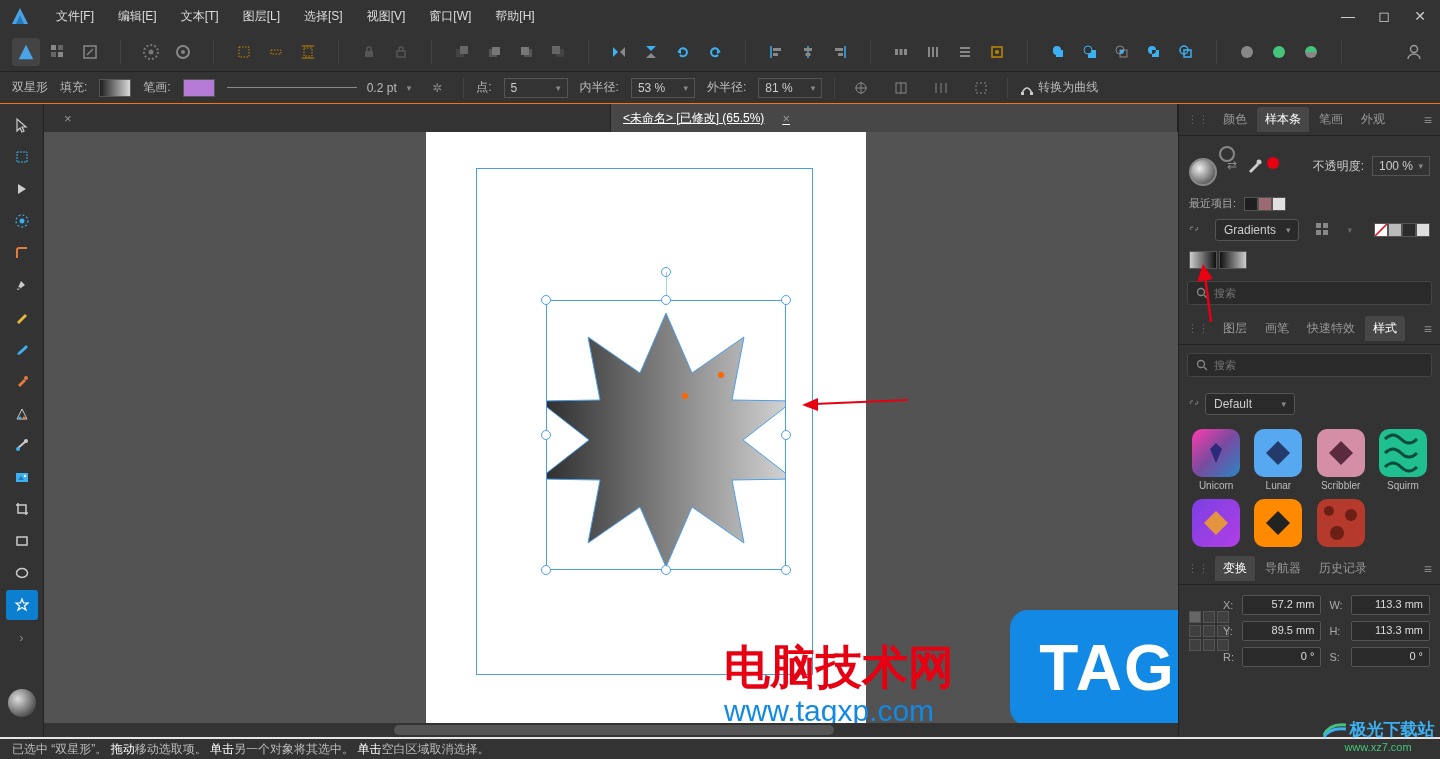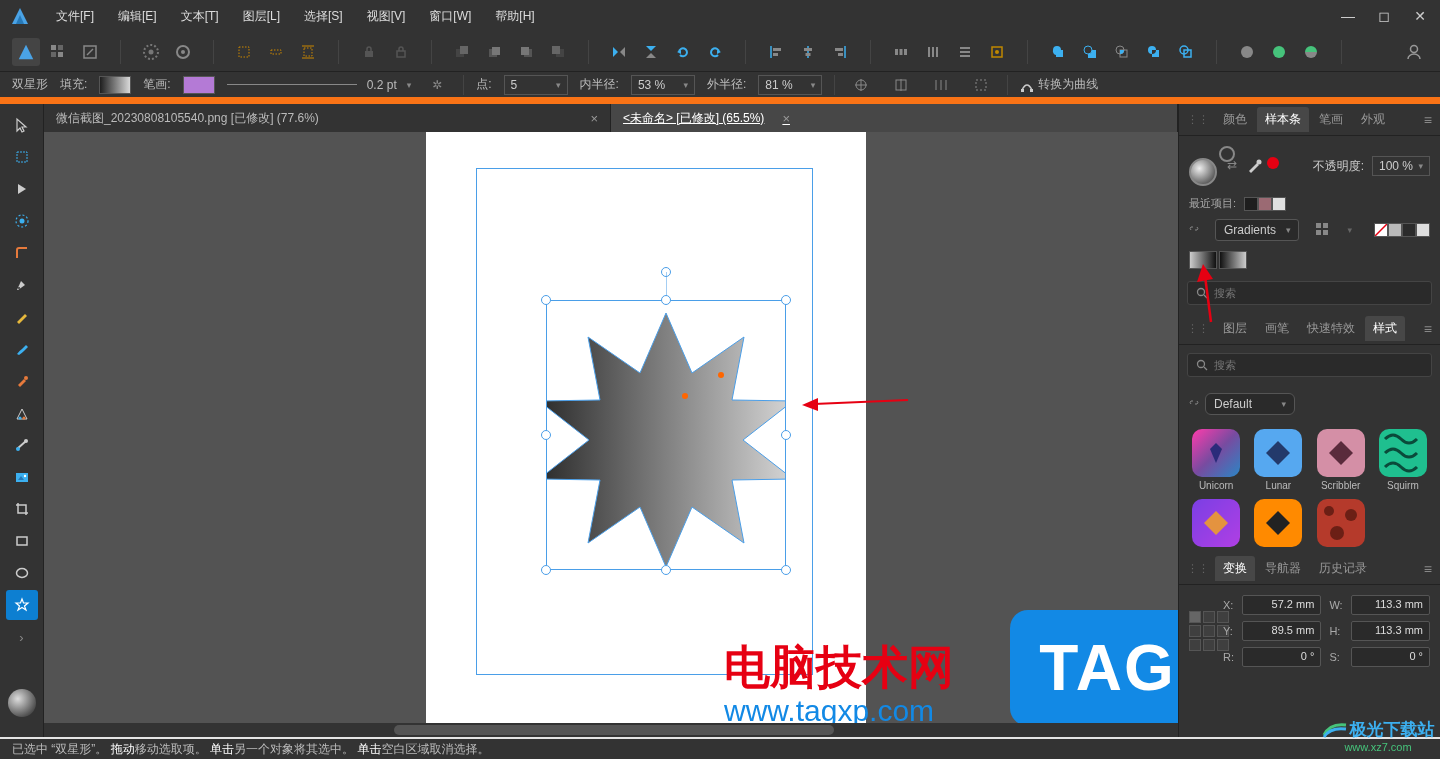--- a/index.html
+++ b/index.html
@@ -8,21 +8,21 @@
 .app-logo { width: 24px; height: 24px; margin: 0 12px 0 4px; display: flex; align-items: center; justify-content: center; }
 .menu-items { display: flex; gap: 0; }
 .menu-item { padding: 6px 12px; color: #ddd; cursor: pointer; }
 .window-controls { margin-left: auto; display: flex; gap: 4px; }
 .win-btn { width: 32px; height: 28px; display: flex; align-items: center; justify-content: center; color: #ccc; font-size: 14px; }
 .toolbar { height: 40px; background: #333333; display: flex; align-items: center; padding: 0 12px; gap: 8px; border-bottom: 1px solid #222; }
 .toolbar-group { display: flex; gap: 4px; align-items: center; }
 .toolbar-divider { width: 1px; height: 24px; background: #444; margin: 0 8px; }
 .tb-btn { width: 28px; height: 28px; display: flex; align-items: center; justify-content: center; border-radius: 3px; color: #999; }
 .tb-btn.active { background: #444; color: #fff; }
-.context-bar { height: 32px; background: #333333; display: flex; align-items: center; padding: 0 12px; gap: 12px; font-size: 12px; color: #bbb; border-bottom: 7px solid #f97316; }
+.context-bar { height: 32px; background: #333333; display: flex; align-items: center; padding: 0 12px; gap: 12px; font-size: 12px; color: #bbb; border-bottom: 1px solid #f97316; }
 .ctx-label { color: #bbb; }
 .ctx-swatch { width: 32px; height: 18px; border: 1px solid #555; }
 .ctx-select { background: #333; border: 1px solid #555; color: #ccc; padding: 2px 6px; height: 20px; width: 64px; display: flex; align-items: center; justify-content: space-between; }
 .ctx-select::after { content: "▾"; font-size: 9px; color: #888; }
 .ctx-line { width: 130px; height: 1px; background: #888; }
 .main-area { display: flex; height: calc(759px - 32px - 40px - 32px - 22px); }
 .left-toolbar { width: 44px; background: #333333; display: flex; flex-direction: column; align-items: center; padding-top: 6px; gap: 2px; border-right: 1px solid #222; }
 .tool-btn { width: 32px; height: 30px; display: flex; align-items: center; justify-content: center; border-radius: 3px; color: #bbb; font-size: 16px; }
 .tool-btn.active { background: #0d7fd1; color: #fff; }
 .canvas-area { flex: 1; background: #535353; position: relative; display: flex; flex-direction: column; }
@@ -508,21 +508,20 @@
           <polygon points="8,2 9.5,6 14,6 10.5,9 12,13 8,10.5 4,13 5.5,9 2,6 6.5,6" fill="none" stroke="#fff" stroke-width="1.2"></polygon>
         </svg>
       </div>
     <div class="tool-btn" style="color:#888;font-size:13px;">›</div>
     <div class="color-ball"></div>
   </div>
 
   <div class="canvas-area">
     <div class="tabs-bar">
       <div class="doc-tab" style="flex:1;justify-content:space-between;">
-        <span>微信截图_20230808105540.png [已修改] (77.6%)</span>
         <span class="tab-close">×</span>
       </div>
       <div class="doc-tab active" style="flex:1;text-decoration:underline;">
         <span>&lt;未命名&gt; [已修改] (65.5%)</span>
         <span class="tab-close">×</span>
       </div>
     </div>
 
     <div class="canvas-viewport">
       <div class="canvas-page">
@@ -662,21 +661,21 @@
       <svg width="12" height="12">
           <circle cx="5" cy="5" r="3.5" fill="none" stroke="#888" stroke-width="1.3"></circle>
           <line x1="8" y1="8" x2="11" y2="11" stroke="#888" stroke-width="1.3"></line>
         </svg>
       <span style="color:#777;">搜索</span>
     </div>
     <div class="style-dropdown">
       <svg class="lkicon">
           <path d="M2 5 a2 2 0 0 1 0 -3 h2 M8 2 a2 2 0 0 1 0 3 h-2" stroke="#888" fill="none"></path>
         </svg>
-      <div class="wide-select" style="max-width:90px;border-radius:6px;">
+      <div class="wide-select" style="max-width:90px;">
           <span>Default</span>
         </div>
     </div>
     <div class="styles-grid">
       <div class="style-item">
         <div class="style-thumb" style="background:linear-gradient(135deg,#ff3cac,#784ba0,#2b86c5);position:relative;">
             <svg width="48" height="48">
               <polygon points="24,14 30,20 24,34 18,20" fill="#2b2b7a"></polygon>
             </svg>
           </div>

